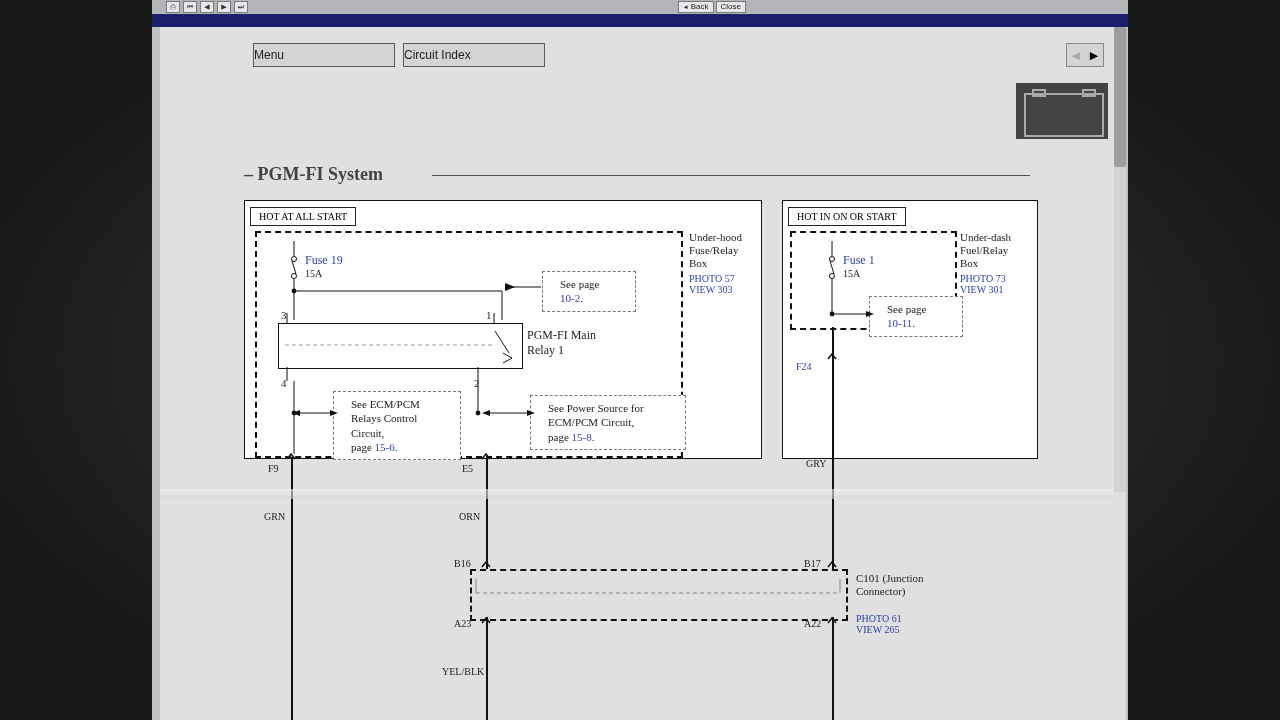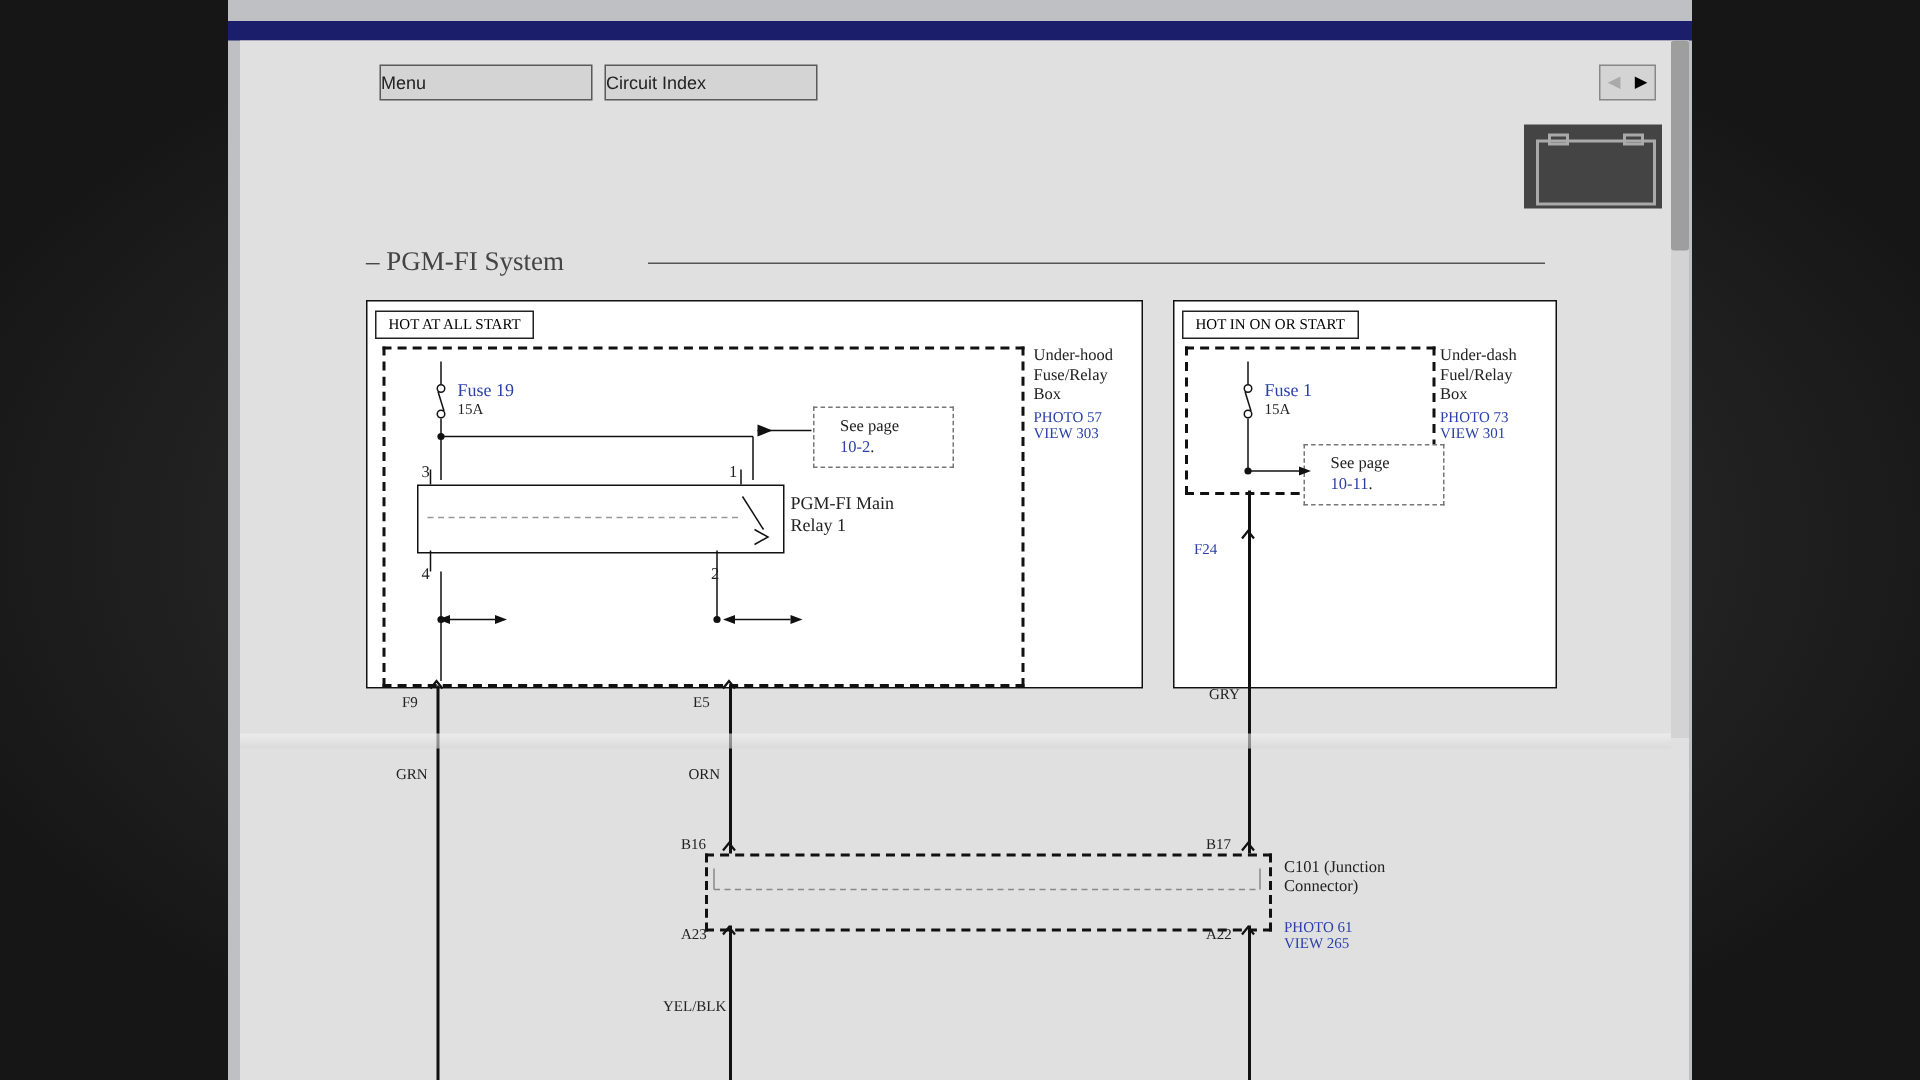--- a/index.html
+++ b/index.html
@@ -18,21 +18,21 @@
   .vthumb{position:absolute;right:0;top:0;width:12px;height:140px;background:#9e9e9e;border-radius:2px;}
   .menubtn{position:absolute;top:16px;height:22px;background:#d4d4d4;border:1px solid #5a5a5a;font-family:Arial,Helvetica,sans-serif;font-size:12px;color:#222;text-align:left;line-height:22px;}
   #menu1{left:93px;width:140px;}
   #menu2{left:243px;width:140px;}
   .navarrows{position:absolute;right:22px;top:16px;width:36px;height:22px;background:#d4d4d4;border:1px solid #888;display:flex;}
   .navarrows div{flex:1;text-align:center;font-size:11px;line-height:22px;}
   
   .diagram{position:absolute;left:0;top:0;width:954px;height:693px;}
   .diagram *{font-family:"Times New Roman",serif;}
   .title{position:absolute;left:84px;top:97px;font-size:26px;font-weight:bold;color:#444;}
-  .subtitle{position:absolute;left:84px;top:137px;font-size:18px;font-weight:normal;color:#444;}
+  .subtitle{position:absolute;left:84px;top:137px;font-size:18px;font-weight:bold;color:#444;}
   .subline{position:absolute;left:272px;top:148px;width:598px;border-top:1px solid #555;}
   .panel{position:absolute;background:#fff;border:1px solid #111;}
   #panelL{left:84px;top:173px;width:516px;height:257px;}
   #panelR{left:622px;top:173px;width:254px;height:257px;}
   .hotlabel{position:absolute;left:5px;top:6px;background:#fff;border:1px solid #222;font-size:10px;padding:3px 8px;}
   .dashbox{position:absolute;border:2px dashed #111;}
   #fuseL{left:10px;top:30px;width:424px;height:223px;}
   #fuseR{left:7px;top:30px;width:163px;height:95px;}
   .drawing{position:absolute;left:0;top:0;width:954px;height:693px;pointer-events:none;}
   .lbl{position:absolute;font-size:11px;color:#222;}
@@ -47,20 +47,33 @@
   .battery .core::before{content:"";position:absolute;left:6px;top:-6px;width:10px;height:4px;border:2px solid #aaa;}
   .battery .core::after{content:"";position:absolute;right:6px;top:-6px;width:10px;height:4px;border:2px solid #aaa;}
   .pinnum{position:absolute;font-size:11px;color:#222;}
   .split{position:absolute;left:0;top:462px;width:954px;height:10px;background:linear-gradient(#f3f3f3,#d7d7d7);opacity:.6;}
 </style>
 </head>
 <body>
 
 <div class="app">
 
+  <div class="topstrip">
+    <div class="tbtn">⎙</div>
+    <div class="tbtn">⏮</div>
+    <div class="tbtn">◀</div>
+    <div class="tbtn">▶</div>
+    <div class="tbtn">⏭</div>
+    <div class="spacer"></div>
+    <div class="backbtn">
+        <span>Back</span>
+      </div>
+    <div class="closebtn">Close</div>
+    <div style="width:380px"></div>
+  </div>
 
   <div class="bluebar"></div>
 
   <div class="viewer">
     <div class="vscroll">
       <div class="vthumb"></div>
     </div>
 
     <div id="menu1" class="menubtn">Menu</div>
     <div id="menu2" class="menubtn">Circuit Index</div>
@@ -87,20 +100,28 @@
 
         <div class="lbl link" style="left:60px;top:52px;font-size:12px">Fuse 19</div>
         <div class="lblsm" style="left:60px;top:67px">15A</div>
 
         <div class="refbox" style="left:297px;top:70px;width:58px">
           <span>See page</span><br><span class="link">10-2</span><span>.</span>
         </div>
 
         <div class="relaylabel" style="left:282px;top:127px;width:80px;line-height:1.25">PGM-FI Main Relay 1</div>
 
+        <div class="refbox" style="left:88px;top:190px;width:92px">
+          <span>See ECM/PCM Relays Control Circuit,</span><br>
+          <span>page</span> <span class="link">15-6</span><span>.</span>
+        </div>
+        <div class="refbox" style="left:285px;top:194px;width:120px">
+          <span>See Power Source for ECM/PCM Circuit,</span><br>
+          <span>page</span> <span class="link">15-8</span><span>.</span>
+        </div>
 
         <div style="position:absolute;left:33px;top:122px;width:243px;height:44px;border:1px solid #111;"></div>
 
         <svg class="drawing" viewBox="0 0 516 257" style="width:516px;height:257px">
 
           <line x1="49" y1="40" x2="49" y2="55" stroke="#111"></line>
           <circle cx="49" cy="58" r="2.5" fill="none" stroke="#111"></circle>
           <circle cx="49" cy="75" r="2.5" fill="none" stroke="#111"></circle>
           <line x1="47" y1="60" x2="51" y2="73" stroke="#111"></line>
           <line x1="49" y1="78" x2="49" y2="90" stroke="#111"></line>

